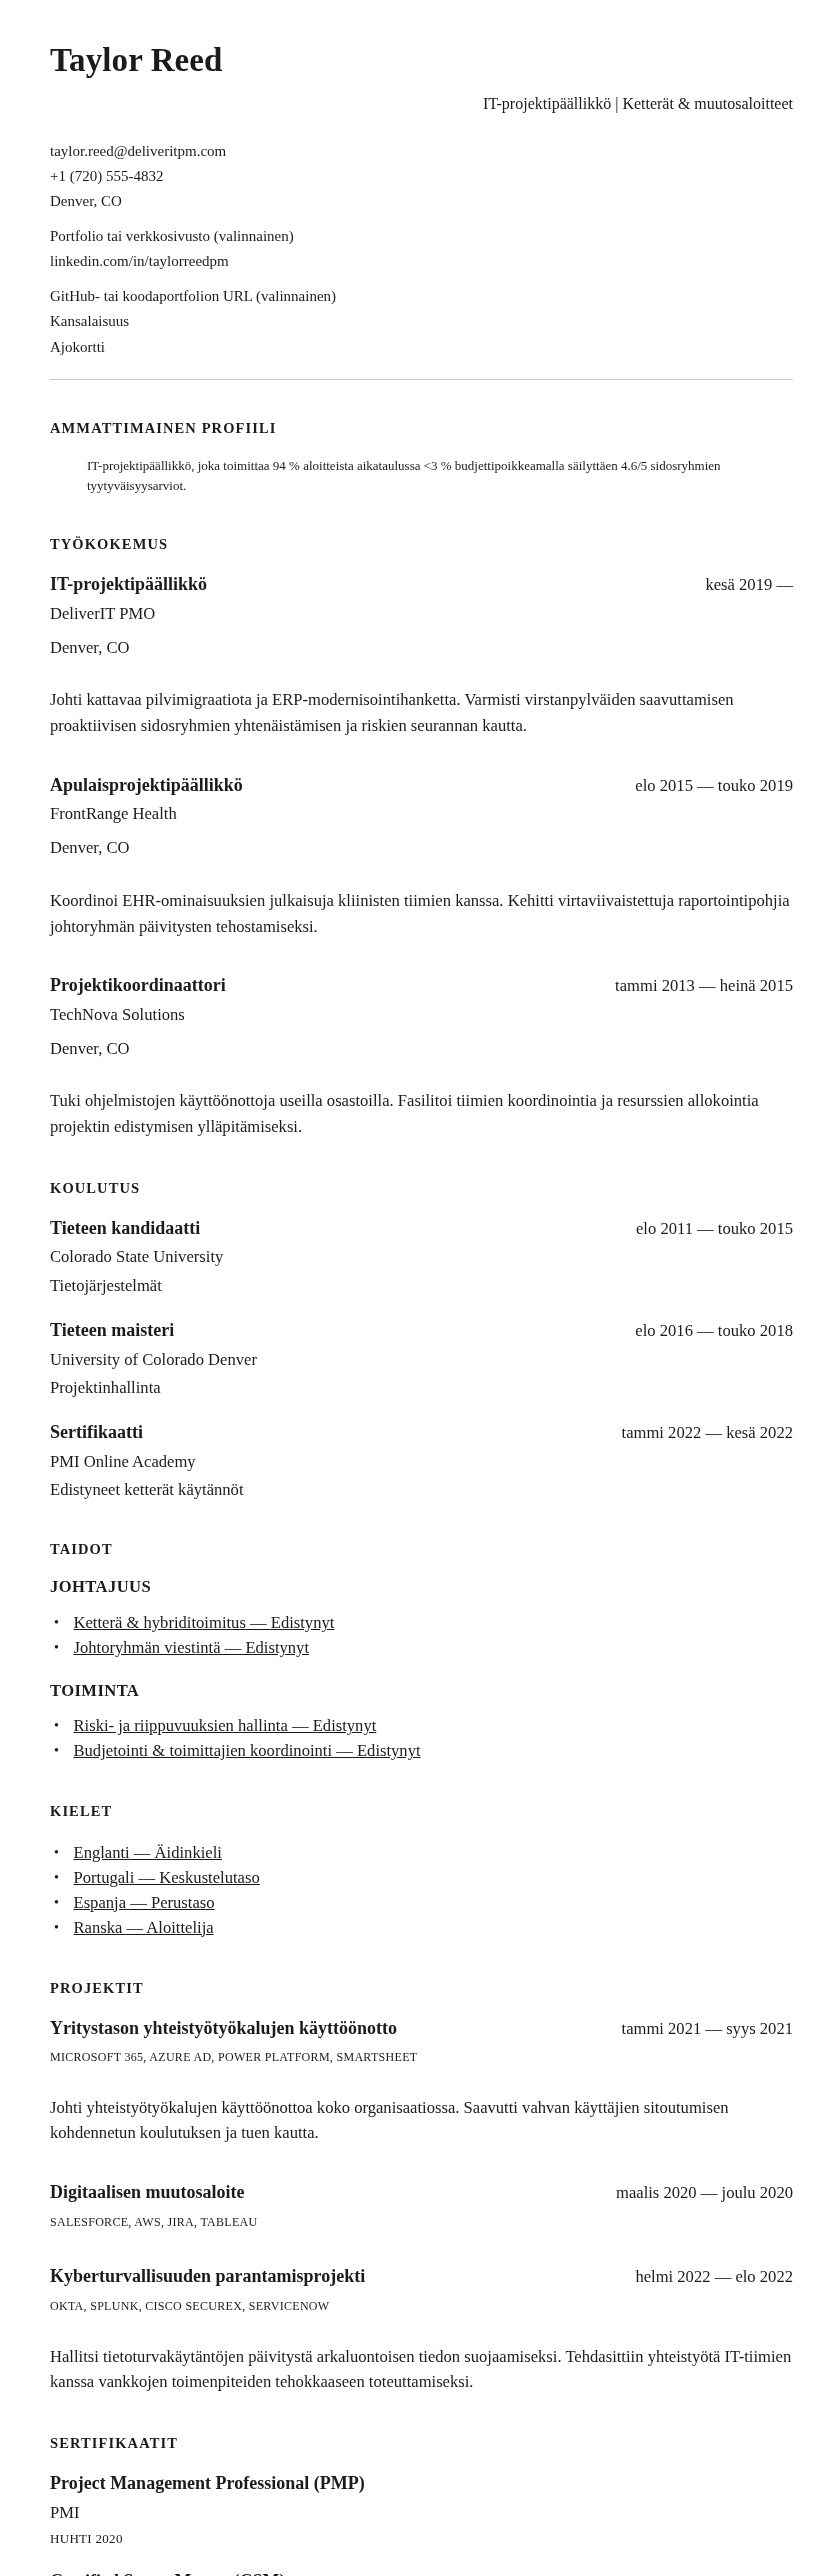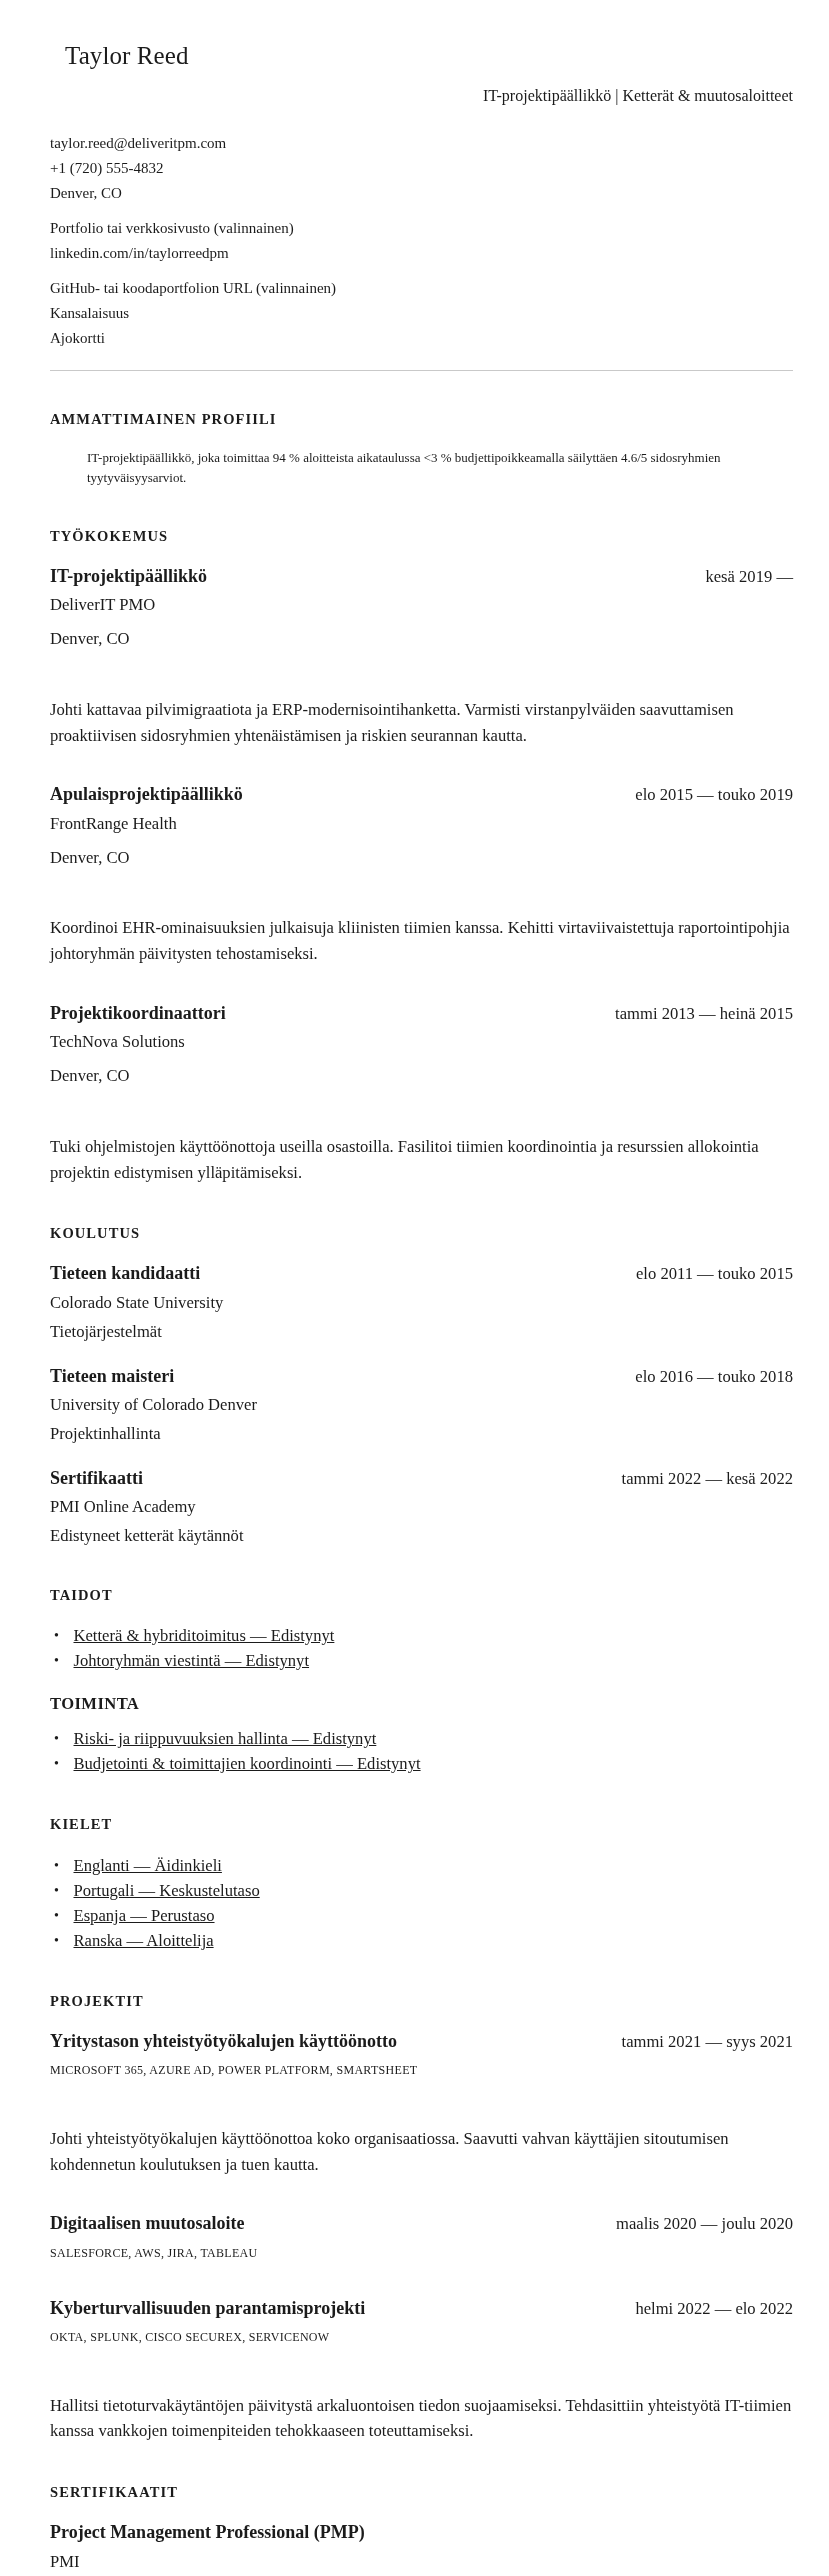--- a/index.html
+++ b/index.html
@@ -16,26 +16,25 @@
     color: #1b1b1b;
     -webkit-font-smoothing: antialiased;
   }
 
   .page {
     padding: 43px 36px 62px 50px;
   }
 
   
   .resume-name {
-    font-size: 25px;
-    font-weight: 400;
+    font-size: 33px;
+    font-weight: 700;
     letter-spacing: 0.1px;
     line-height: 1.05;
     margin-bottom: 16.6px;
-    margin-left: 15px;
   }
 
   .resume-headline {
     font-size: 16px;
     line-height: 1.3;
     margin-bottom: 26px;
     text-align: right;
   }
 
   .contact-row {
@@ -99,21 +98,21 @@
     font-size: 16.6px;
     line-height: 1.3;
     margin-top: 7px;
   }
 
   .entry-sub-loose { margin-top: 12.4px; }
 
   .entry-desc {
     font-size: 16.6px;
     line-height: 1.55;
-    margin-top: 47px;
+    margin-top: 29px;
   }
 
   .entry-stack {
     font-size: 12px;
     letter-spacing: 0.3px;
     line-height: 1.3;
     margin-top: 11px;
   }
 
   .entry-small-date {
@@ -250,20 +249,21 @@
       </div>
       <div class="entry-sub">PMI Online Academy</div>
       <div class="entry-sub">Edistyneet ketterät käytännöt</div>
     </div>
   </section>
 
   <section class="section">
     <h2 class="section-heading">TAIDOT</h2>
 
     <div class="skill-group">
+      <div class="skill-group-title">JOHTAJUUS</div>
       <ul class="dotted">
         <li>Ketterä &amp; hybriditoimitus — Edistynyt</li>
         <li>Johtoryhmän viestintä — Edistynyt</li>
       </ul>
     </div>
 
     <div class="skill-group">
       <div class="skill-group-title">TOIMINTA</div>
       <ul class="dotted">
         <li>Riski- ja riippuvuuksien hallinta — Edistynyt</li>

